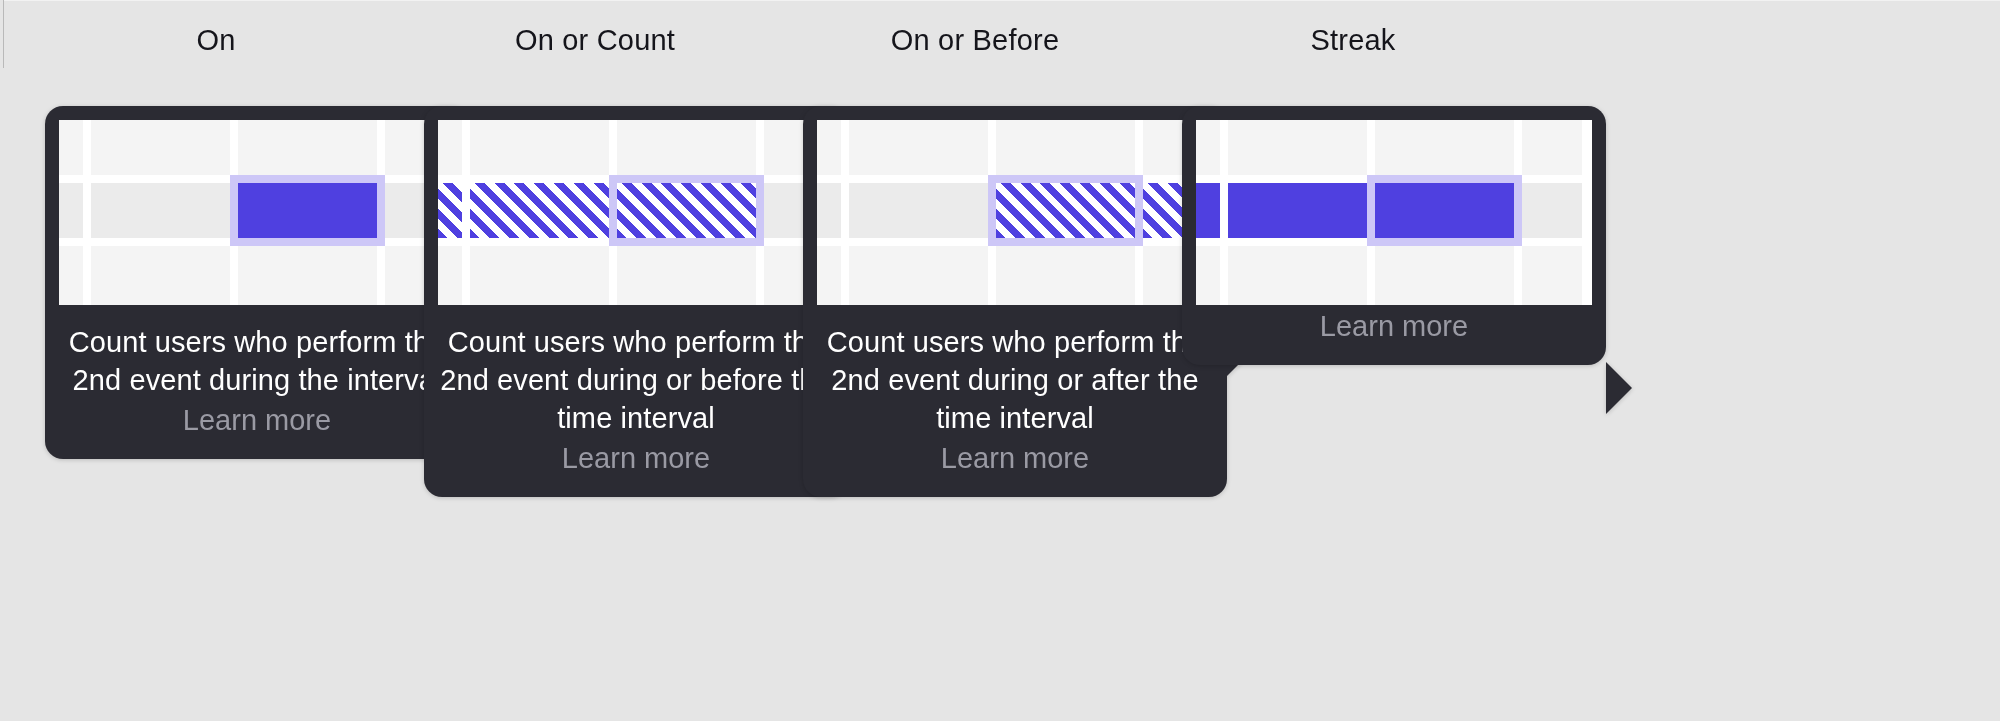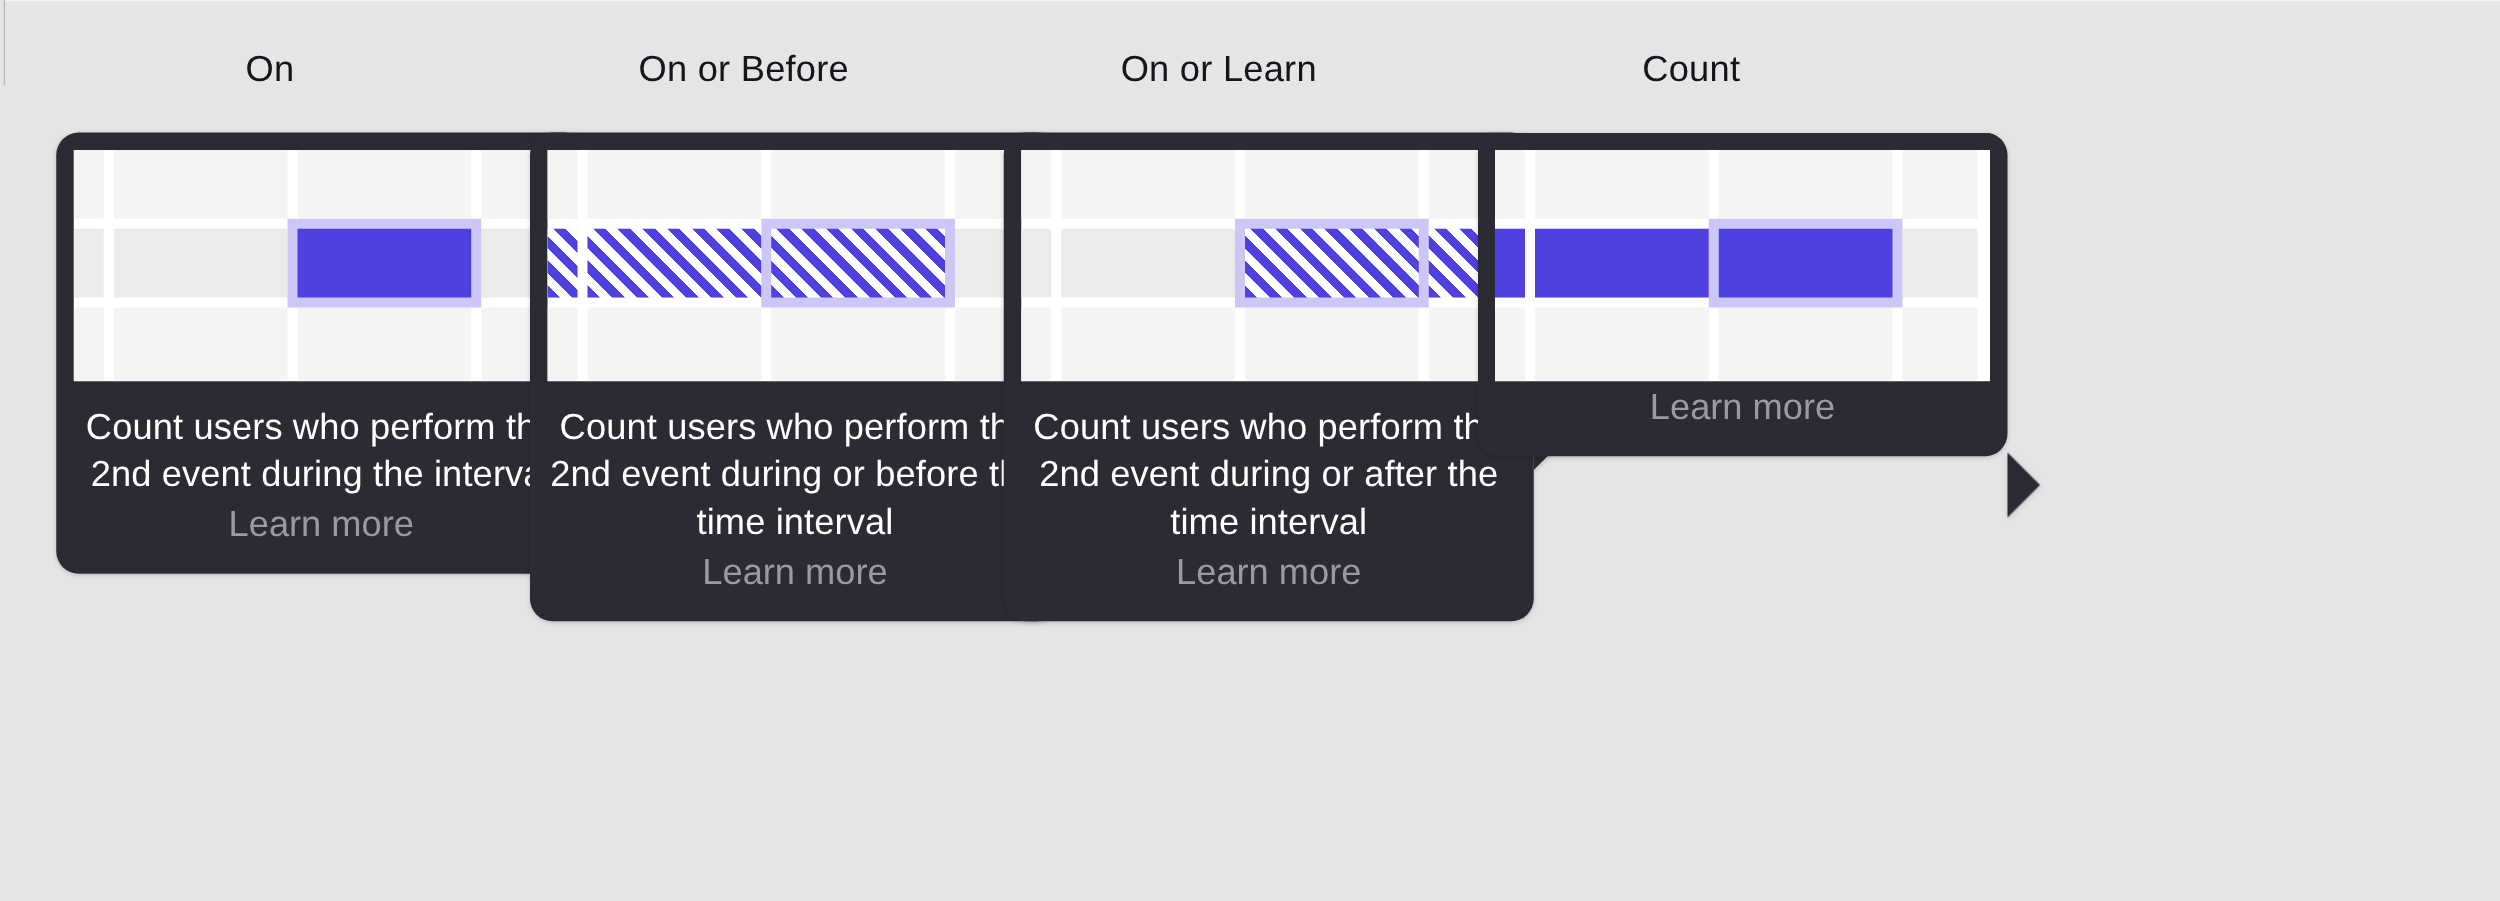--- a/index.html
+++ b/index.html
@@ -9,21 +9,21 @@
     font-family:"Liberation Sans","DejaVu Sans",sans-serif;
     overflow:hidden;position:relative;
   }
   #stage{position:absolute;inset:0;}
 
   
   .edge-left{position:absolute;left:3px;top:0;width:1px;height:68px;background:#b9b9b9;}
   .edge-top{position:absolute;left:3px;top:0;height:1px;width:1997px;background:#f2f2f2;}
 
   
-  .headers{position:absolute;left:0;top:16px;width:1600px;height:72px;}
+  .headers{position:absolute;left:0;top:0;width:1600px;height:72px;}
   .col-header{
     position:absolute;top:24px;
     font-size:29px;color:#15151b;letter-spacing:.2px;
     text-align:center;white-space:nowrap;
   }
 
   
   .card{
     position:absolute;
     background:#2b2b33;
@@ -87,23 +87,23 @@
 </head>
 <body>
 
 <div id="stage">
 
   <div class="edge-top"></div>
   <div class="edge-left"></div>
 
   <div class="headers">
     <div class="col-header" style="left:116px;width:200px;">On</div>
-    <div class="col-header" style="left:495px;width:200px;">On or Before</div>
-    <div class="col-header" style="left:875px;width:200px;">On or Learn</div>
-    <div class="col-header" style="left:1253px;width:200px;">Count</div>
+    <div class="col-header" style="left:495px;width:200px;">On or Count</div>
+    <div class="col-header" style="left:875px;width:200px;">On or Before</div>
+    <div class="col-header" style="left:1253px;width:200px;">Streak</div>
   </div>
 
   <div class="card" style="left:45px;top:106px;width:424px;">
     <div class="diagram">
       <div class="grid-cell" style="left:0px;  top:0px;  width:24px; height:55px;"></div>
       <div class="grid-cell" style="left:32px; top:0px;  width:139px;height:55px;"></div>
       <div class="grid-cell" style="left:179px;top:0px;  width:139px;height:55px;"></div>
       <div class="grid-cell" style="left:326px;top:0px;  width:60px; height:55px;"></div>
       <div class="grid-cell mid" style="left:0px;  top:63px; width:24px; height:55px;"></div>
       <div class="grid-cell mid" style="left:32px; top:63px; width:139px;height:55px;"></div>

